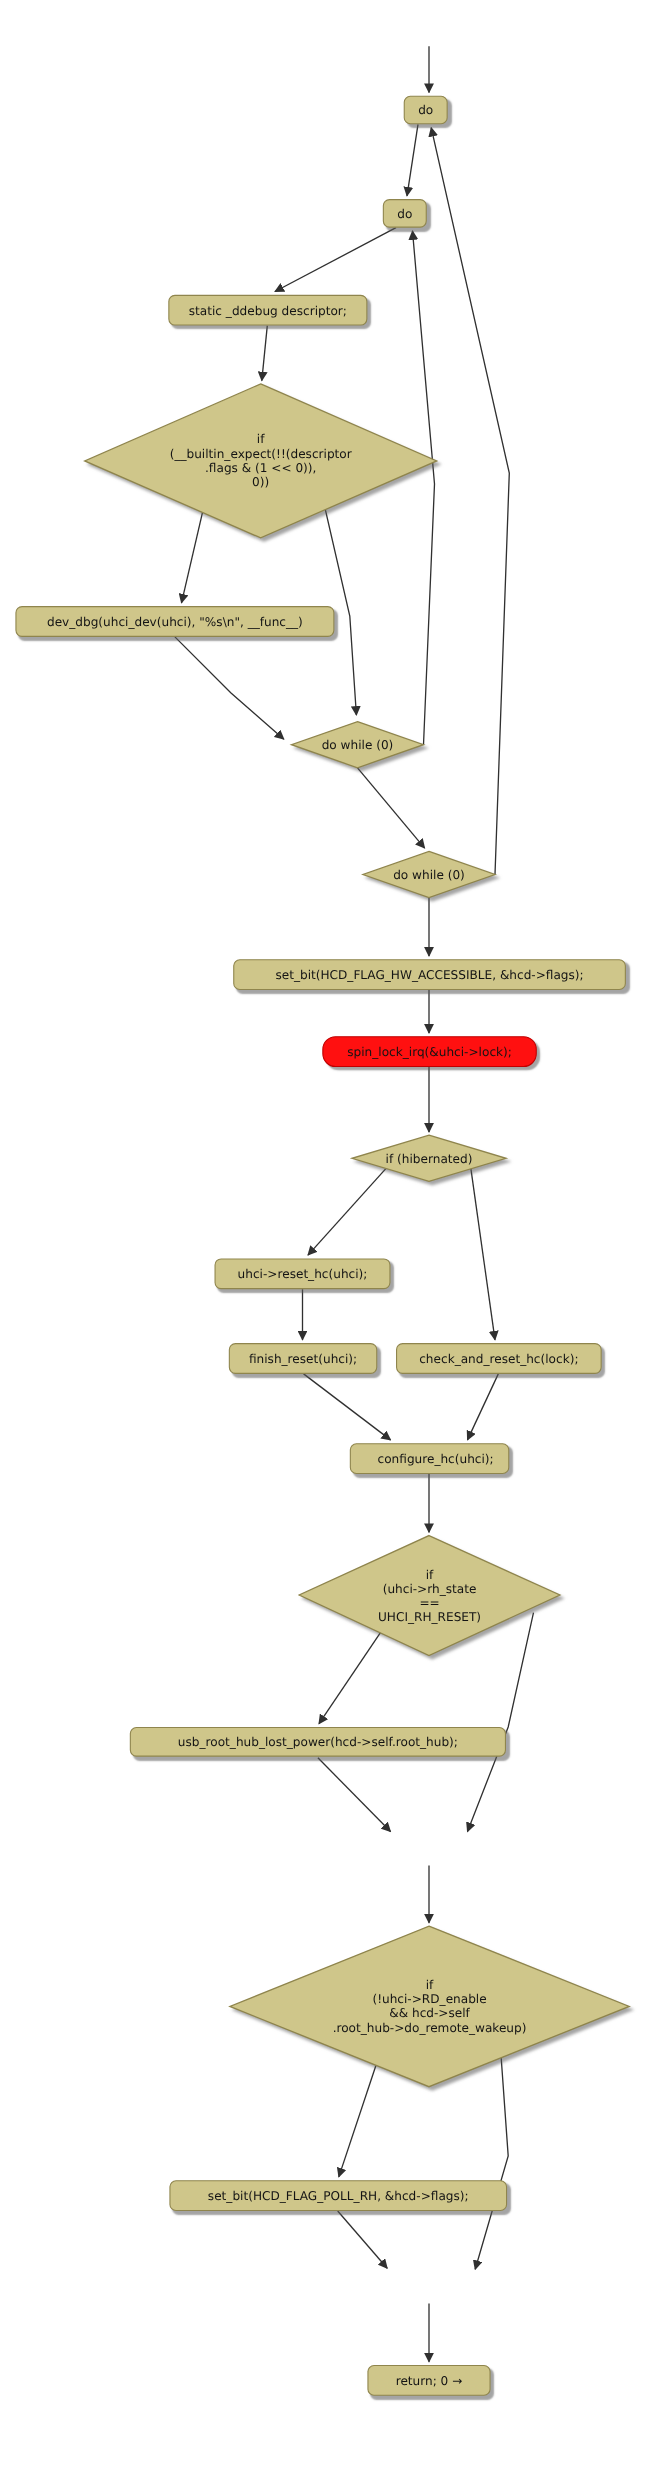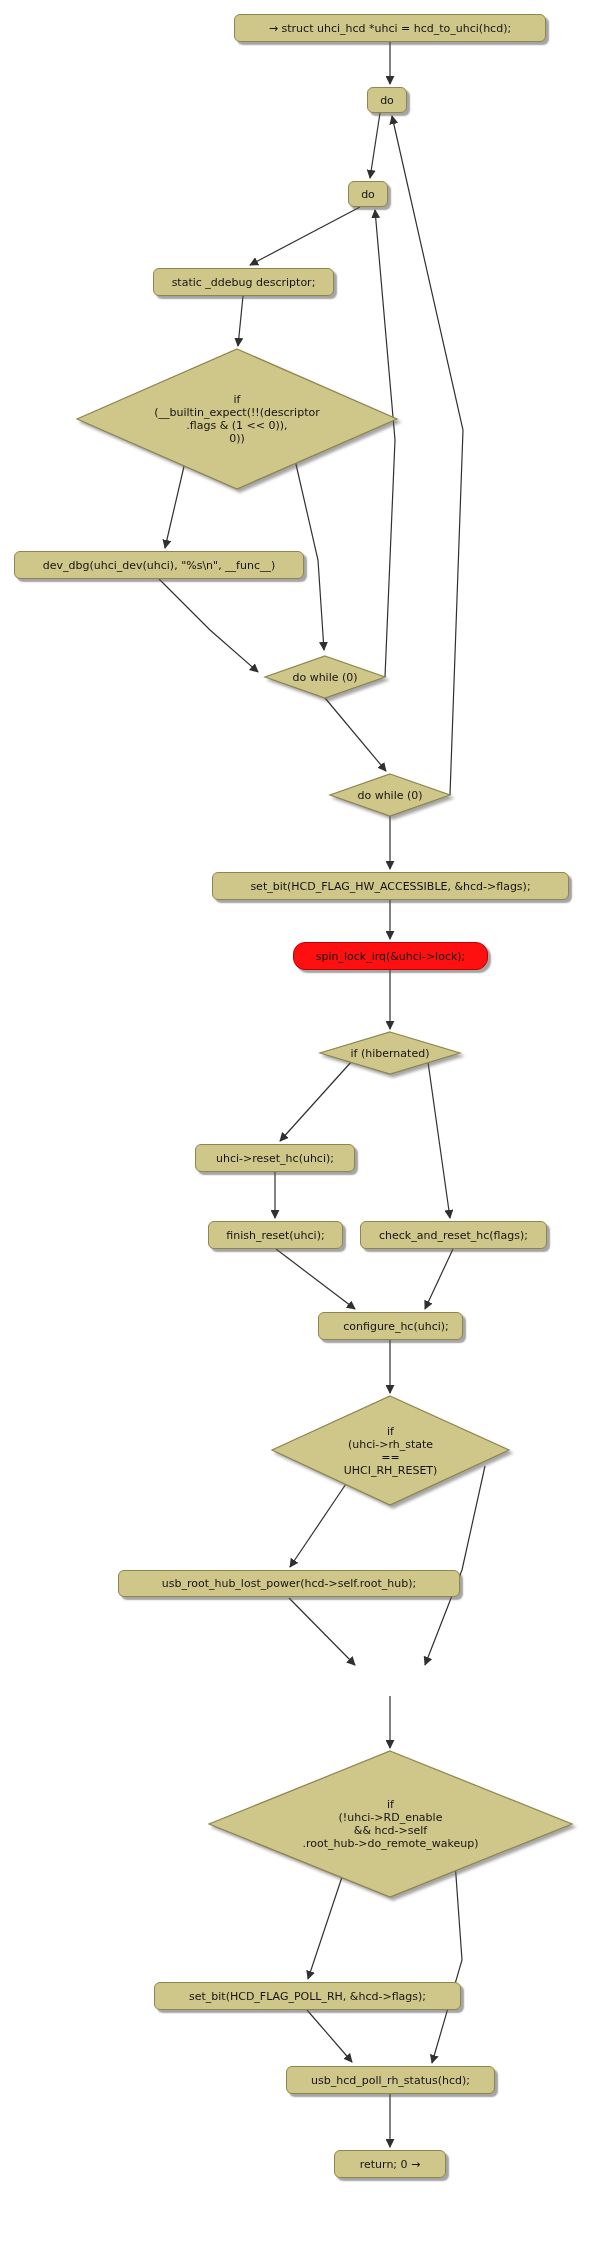--- a/index.html
+++ b/index.html
@@ -91,21 +91,20 @@
     <polyline points="390,2094 390,2147" marker-end="url(#arrow)"></polyline>
 
     <polygon class="diamond-shape" points="237,349 397,419 237,489 77,419"></polygon>
     <polygon class="diamond-shape" points="325,656 385,677 325,698 265,677"></polygon>
     <polygon class="diamond-shape" points="390,774 450,795 390,816 330,795"></polygon>
     <polygon class="diamond-shape" points="390,1032 460,1053 390,1074 320,1053"></polygon>
     <polygon class="diamond-shape" points="390,1396 509,1450 390,1505 272,1450"></polygon>
     <polygon class="diamond-shape" points="390,1751 572,1824 390,1897 209,1824"></polygon>
   </svg>
 
-  <div class="node box" style="left:234px; top:14px; width:312px; height:28px;">→ struct uhci_hcd *uhci = hcd_to_uhci(hcd);</div>
 
   <div class="node box" style="left:367px; top:87px; width:40px; height:26px;">do</div>
 
   <div class="node box" style="left:348px; top:181px; width:40px; height:26px;">do</div>
 
   <div class="node box" style="left:153px; top:268px; width:181px; height:28px;">static _ddebug descriptor;</div>
 
   <div class="node dlabel" style="left:77px; top:349px; width:320px; height:140px;">if
 (__builtin_expect(!!(descriptor
 .flags &amp; (1 &lt;&lt; 0)),
@@ -120,36 +119,35 @@
   <div class="node box" style="left:212px; top:872px; width:357px; height:28px;">set_bit(HCD_FLAG_HW_ACCESSIBLE, &amp;hcd-&gt;flags);</div>
 
   <div class="node box lock" style="left:293px; top:942px; width:195px; height:28px;border-radius:12px;">spin_lock_irq(&amp;uhci-&gt;lock);</div>
 
   <div class="node dlabel" style="left:320px; top:1032px; width:140px; height:42px;">if (hibernated)</div>
 
   <div class="node box" style="left:195px; top:1144px; width:160px; height:28px;">uhci-&gt;reset_hc(uhci);</div>
 
   <div class="node box" style="left:208px; top:1221px; width:135px; height:28px;">finish_reset(uhci);</div>
 
-  <div class="node box" style="left:360px; top:1221px; width:187px; height:28px;">check_and_reset_hc(flags);</div>
+  <div class="node box" style="left:360px; top:1221px; width:187px; height:28px;">check_and_reset_hc(lock);</div>
 
   <div class="node box" style="left:318px; top:1312px; width:145px; height:28px;padding-left:17px;">configure_hc(uhci);</div>
 
   <div class="node dlabel" style="left:272px; top:1396px; width:237px; height:109px;">if
 (uhci-&gt;rh_state
 ==
 UHCI_RH_RESET)</div>
 
   <div class="node box" style="left:118px; top:1570px; width:342px; height:27px;">usb_root_hub_lost_power(hcd-&gt;self.root_hub);</div>
 
 
   <div class="node dlabel" style="left:209px; top:1751px; width:363px; height:146px;">if
 (!uhci-&gt;RD_enable
 &amp;&amp; hcd-&gt;self
 .root_hub-&gt;do_remote_wakeup)</div>
 
   <div class="node box" style="left:154px; top:1982px; width:307px; height:28px;">set_bit(HCD_FLAG_POLL_RH, &amp;hcd-&gt;flags);</div>
 
-  <div class="node box" style="left:286px; top:2066px; width:209px; height:28px;">usb_hcd_poll_rh_status(hcd);</div>
 
   <div class="node box" style="left:334px; top:2150px; width:112px; height:28px;">return; 0 →</div>
 
 </div>
 
 </body></html>

